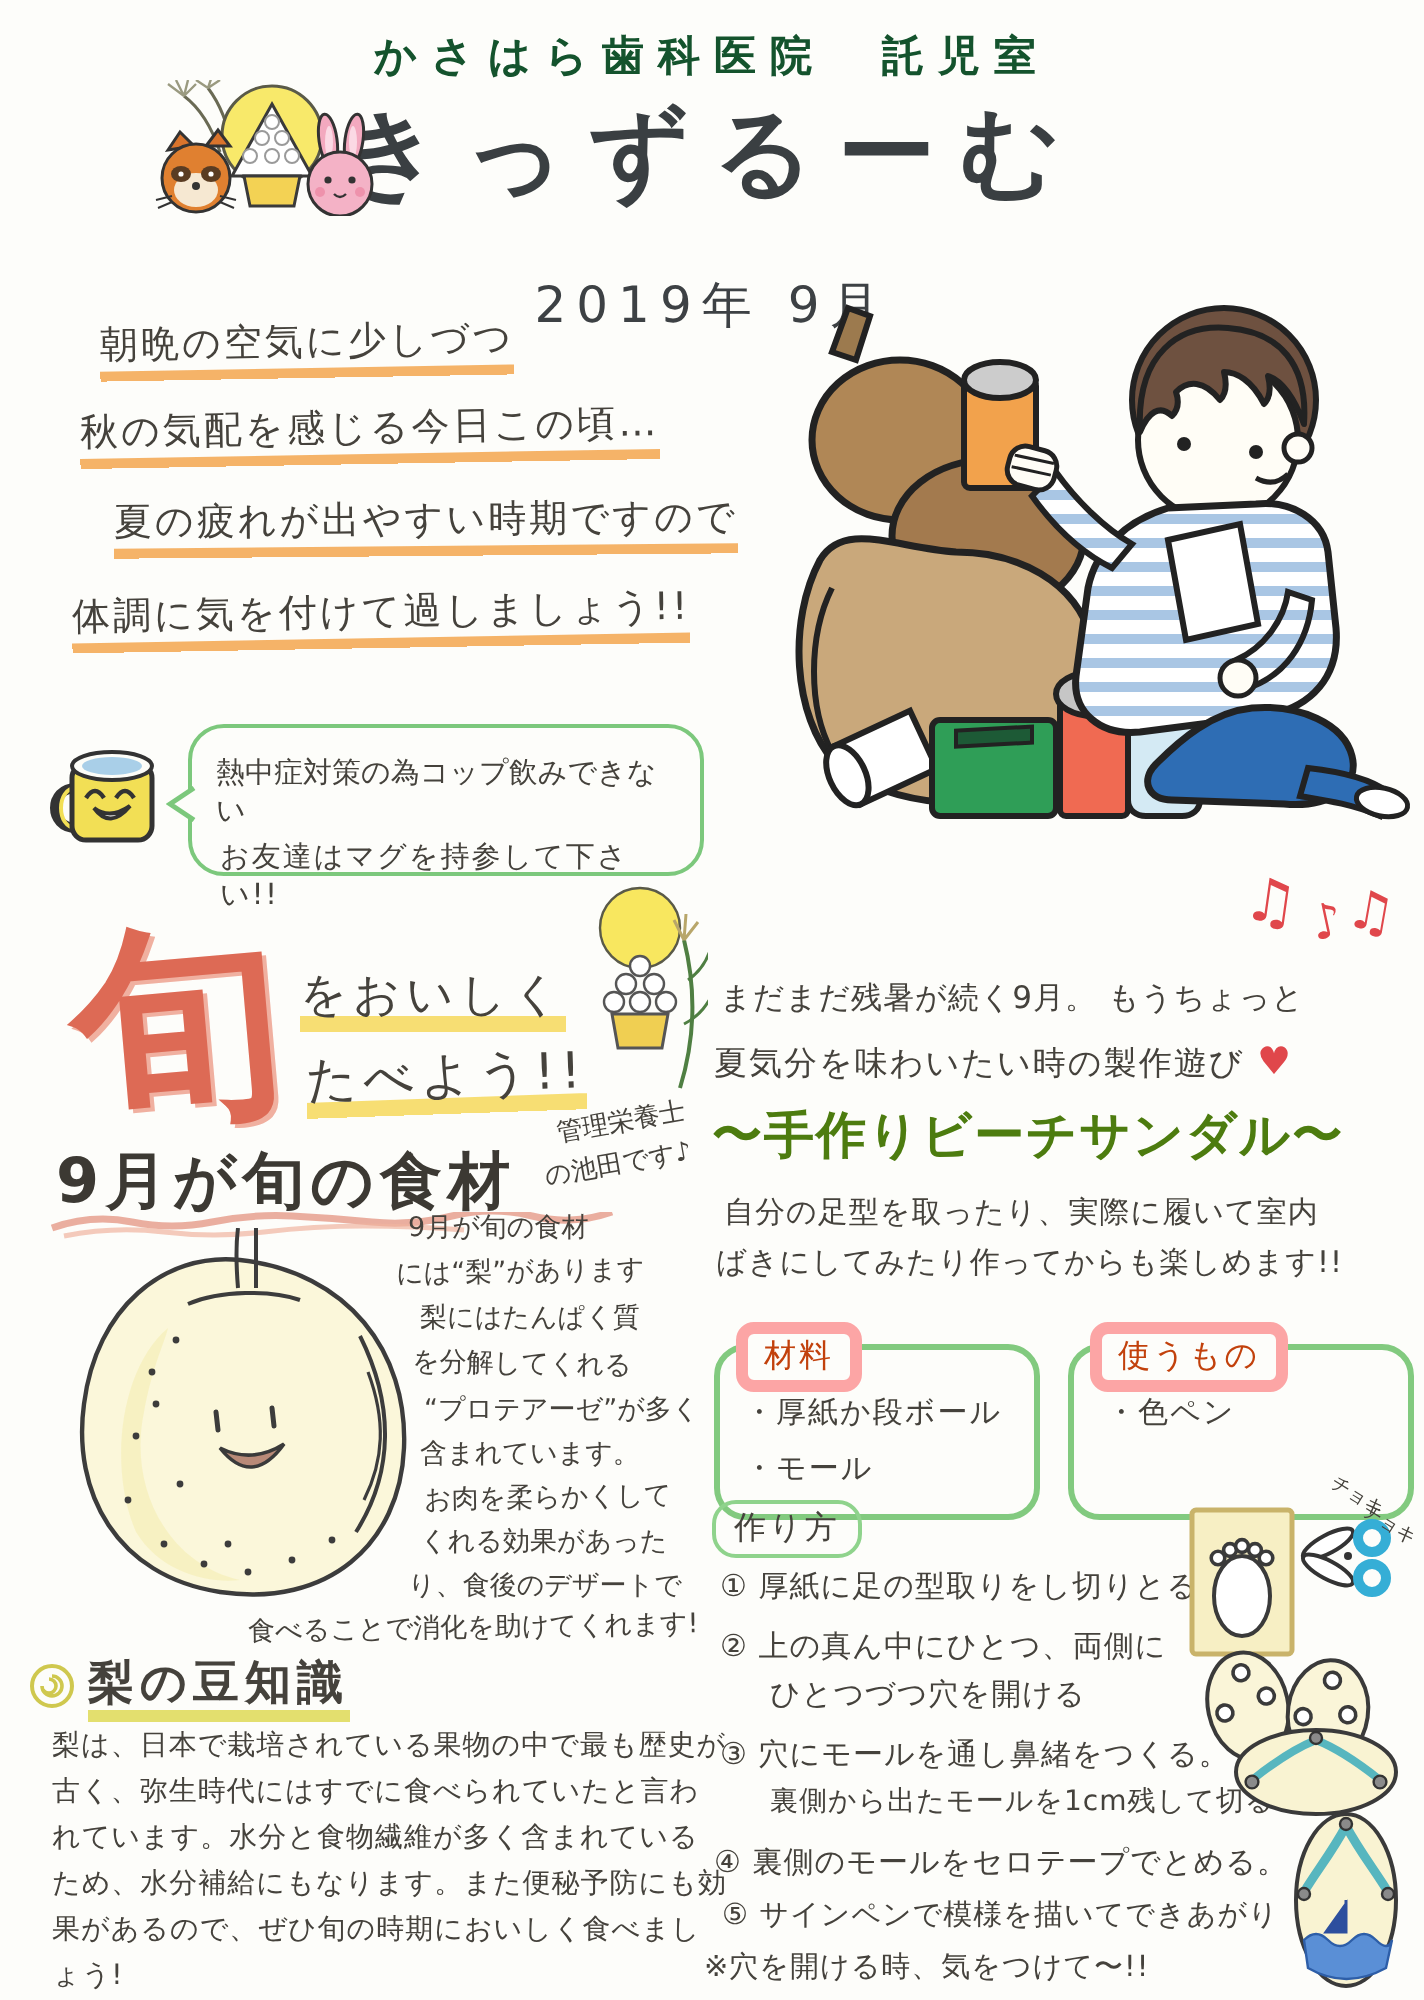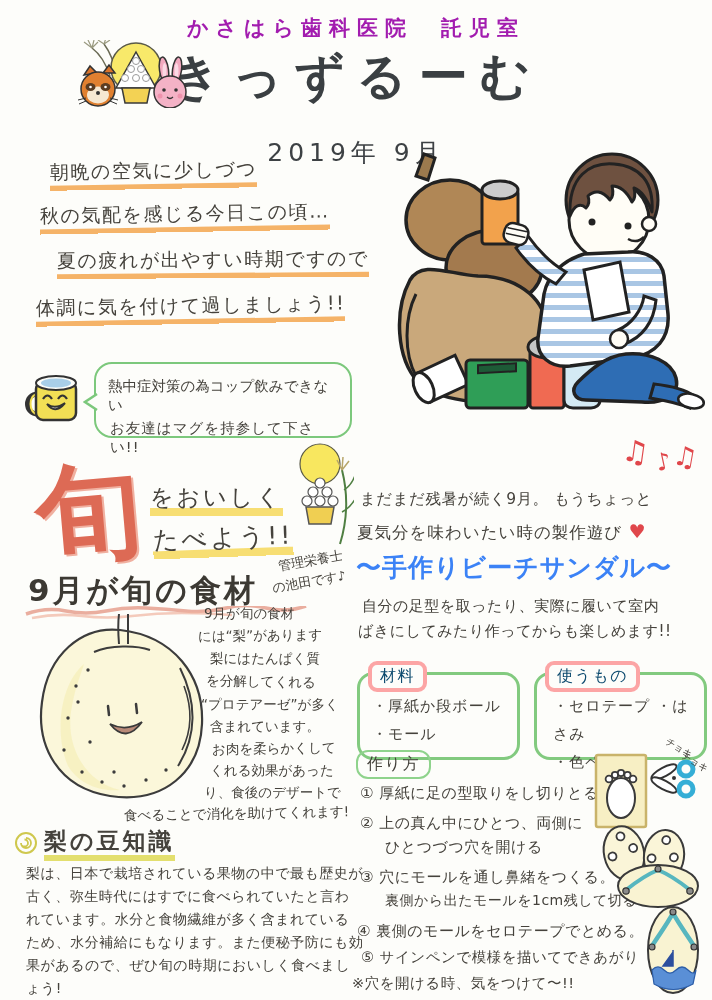--- a/index.html
+++ b/index.html
@@ -6,35 +6,35 @@
   body { background:#e8e8e4; font-family:"DejaVu Sans", sans-serif; }
   .page { position:relative; width:712px; height:1000px; margin:0 auto;
           background:#fdfdfa; overflow:hidden; color:#45423c; }
   .abs { position:absolute; }
   .hand { font-family:"DejaVu Sans", sans-serif; color:#45423c; letter-spacing:1.5px; }
   .center { width:100%; text-align:center; }
   .u-or { box-shadow: inset 0 -6px 0 -1px rgba(243,166,77,.85); padding-bottom:5px; display:inline-block; }
   .u-ye { box-shadow: inset 0 -9px 0 -1px rgba(246,216,90,.85); padding-bottom:3px; display:inline-block; }
   .u-yg { box-shadow: inset 0 -7px 0 -1px rgba(224,220,94,.9); padding-bottom:4px; display:inline-block; }
   .gbox { position:absolute; border:3px solid #82ca7f; border-radius:16px; background:#fdfdfa; }
-  .gtag { position:absolute; top:-14px; left:8px; background:#fdfdfa; border:4px solid #fca5a5;
-          border-radius:9px; padding:1px 8px; font-size:16px; color:#0c4a6e; }
+  .gtag { position:absolute; top:-14px; left:8px; background:#fdfdfa; border:6px solid #fca5a5;
+          border-radius:9px; padding:1px 8px; font-size:16px; color:#c2410c; }
   .gitems { padding:18px 10px 6px 12px; font-size:15px; line-height:1.85; letter-spacing:1px; }
   .steptag { display:inline-block; border:2px solid #8fd38c; border-radius:12px;
              padding:2px 9px; font-size:16px; }
   .step { font-size:15px; letter-spacing:0.5px; white-space:nowrap; }
   .bubble { position:absolute; border:2.5px solid #7cc87c; border-radius:18px; background:#fdfdfa; }
   .note-sp { display:inline-block; color:#e0474b; font-weight:bold; }
 </style>
 </head>
 <body>
 
 <div class="page">
 
-  <div class="abs center hand" style="top:14px; font-size:21px; font-weight:bold; letter-spacing:7px; color:#a21caf;">かさはら歯科医院　託児室</div>
+  <div class="abs center hand" style="top:14px; font-size:21px; font-weight:bold; letter-spacing:7px; color:#14532d;">かさはら歯科医院　託児室</div>
   <div class="abs center hand" style="top:44px; font-size:49px; font-weight:bold; letter-spacing:12px; color:#3a3f42;">きっずるーむ</div>
   <div class="abs center hand" style="top:108px; font-size:25px; letter-spacing:5px; color:#3d4144;margin-top:28px;">2019年 9月</div>
 
   <svg class="abs" style="left:76px; top:40px;" width="118" height="68" viewBox="0 0 118 68">
     <path d="M34,36 C30,24 24,14 16,8" stroke="#6a6a54" stroke-width="1.5" fill="none"></path>
     <path d="M16,8 L8,2 M16,8 L12,0 M16,8 L18,0 M16,8 L22,2" stroke="#9a9a80" stroke-width="1.2"></path>
     <path d="M40,34 C38,22 34,12 28,4" stroke="#6a6a54" stroke-width="1.5" fill="none"></path>
     <path d="M28,4 L22,0 M28,4 L30,-2 M28,4 L34,0" stroke="#9a9a80" stroke-width="1.2"></path>
     <circle cx="60" cy="28" r="25" fill="#f8e96a" stroke="#5a5a48" stroke-width="1.5"></circle>
     <path d="M60,12 L80,48 L40,48 Z" fill="#fff" stroke="#3a3a3a" stroke-width="1.5"></path>
@@ -188,21 +188,21 @@
       <circle cx="54" cy="88" r="1.7"></circle>
         <circle cx="64" cy="56" r="1.7"></circle>
         <circle cx="90" cy="158" r="1.7"></circle>
     </g>
   </svg>
 
   <div class="abs hand" style="left:204px; top:605px; font-size:13.5px; letter-spacing:0;">9月が旬の食材</div>
   <div class="abs hand" style="left:198px; top:627px; font-size:13.5px; letter-spacing:0; transform:rotate(-1deg);">には“梨”があります</div>
   <div class="abs hand" style="left:210px; top:650px; font-size:13.5px; letter-spacing:0;">梨にはたんぱく質</div>
   <div class="abs hand" style="left:206px; top:673px; font-size:13.5px; letter-spacing:0; transform:rotate(1deg);">を分解してくれる</div>
-  <div class="abs hand" style="left:201px; top:696px; font-size:13.5px; letter-spacing:0;">“プロテアーゼ”が多く</div>
+  <div class="abs hand" style="left:212px; top:696px; font-size:13.5px; letter-spacing:0;">“プロテアーゼ”が多く</div>
   <div class="abs hand" style="left:210px; top:718px; font-size:13.5px; letter-spacing:0;">含まれています。</div>
   <div class="abs hand" style="left:212px; top:740px; font-size:13.5px; letter-spacing:0; transform:rotate(-1deg);">お肉を柔らかくして</div>
   <div class="abs hand" style="left:210px; top:762px; font-size:13.5px; letter-spacing:0;">くれる効果があった</div>
   <div class="abs hand" style="left:204px; top:784px; font-size:13.5px; letter-spacing:0;">り、食後のデザートで</div>
   <div class="abs hand" style="left:124px; top:805px; font-size:13.5px; letter-spacing:0; transform:rotate(-1deg);">食べることで消化を助けてくれます!</div>
 
   <svg class="abs" style="left:14px; top:831px;" width="24" height="24" viewBox="0 0 24 24">
     <circle cx="12" cy="12" r="10" fill="none" stroke="#cfc84e" stroke-width="2"></circle>
     <path d="M12,12 m0,-5 a5,5 0 1 1 -5,5 a3.5,3.5 0 1 0 3.5,-3.5" fill="none" stroke="#cfc84e" stroke-width="1.8"></path>
   </svg>
@@ -211,35 +211,34 @@
 
   <div class="abs" style="left:622px; top:434px;">
     <span class="note-sp" style="font-size:30px; transform:rotate(8deg);">♫</span>
     <span class="note-sp" style="font-size:24px; transform:rotate(-12deg) translateY(8px);">♪</span>
     <span class="note-sp" style="font-size:27px; transform:rotate(10deg) translateY(4px);">♫</span>
   </div>
   <div class="abs hand" style="left:360px; top:489px; font-size:15.5px; letter-spacing:0.5px;">まだまだ残暑が続く9月。 もうちょっと</div>
   <div class="abs hand" style="left:357px; top:520px; font-size:16.5px; letter-spacing:1px;"><span>夏気分を味わいたい時の製作遊び</span>
     <span style="color:#e0474b; font-size:19px;">♥</span>
   </div>
-  <div class="abs hand" style="left:356px; top:551px; font-size:25px; font-weight:bold; letter-spacing:1px; color:#3b82f6;text-align:center;">〜手作りビーチサンダル〜</div>
+  <div class="abs hand" style="left:356px; top:551px; font-size:25px; font-weight:bold; letter-spacing:1px; color:#4d7c0f;text-align:center;">〜手作りビーチサンダル〜</div>
   <div class="abs hand" style="left:362px; top:597px; font-size:15px; letter-spacing:0.5px;">自分の足型を取ったり、実際に履いて室内</div>
   <div class="abs hand" style="left:358px; top:622px; font-size:15px; letter-spacing:0.5px;">ばきにしてみたり作ってからも楽しめます!!</div>
 
   <div class="gbox" style="left:357px; top:672px; width:163px; height:88px;">
     <div class="gtag hand">材料</div>
     <div class="gitems hand">
       <div>・厚紙か段ボール</div>
       <div>・モール</div>
     </div>
   </div>
   <div class="gbox" style="left:534px; top:672px; width:173px; height:88px;">
     <div class="gtag hand">使うもの</div>
     <div class="gitems hand" style="padding-left:16px;">
-      <div>・セロテープ ・はさみ</div>
       <div>・色ペン</div>
     </div>
   </div>
 
   <div class="abs hand steptag" style="left:356px; top:750px;">作り方</div>
 
   <div class="abs hand step" style="left:360px; top:784px;">
     <span>①</span>
     <span>厚紙に足の型取りをし切りとる</span>
   </div>

